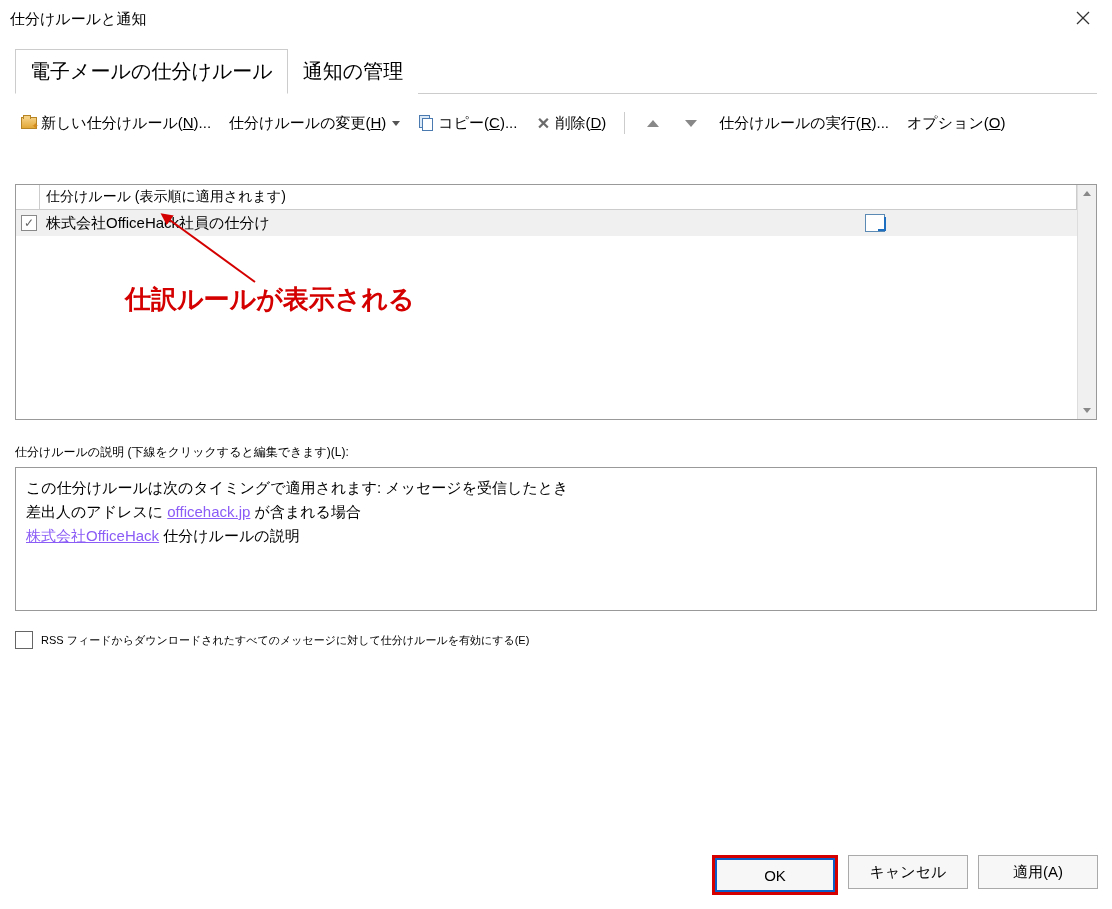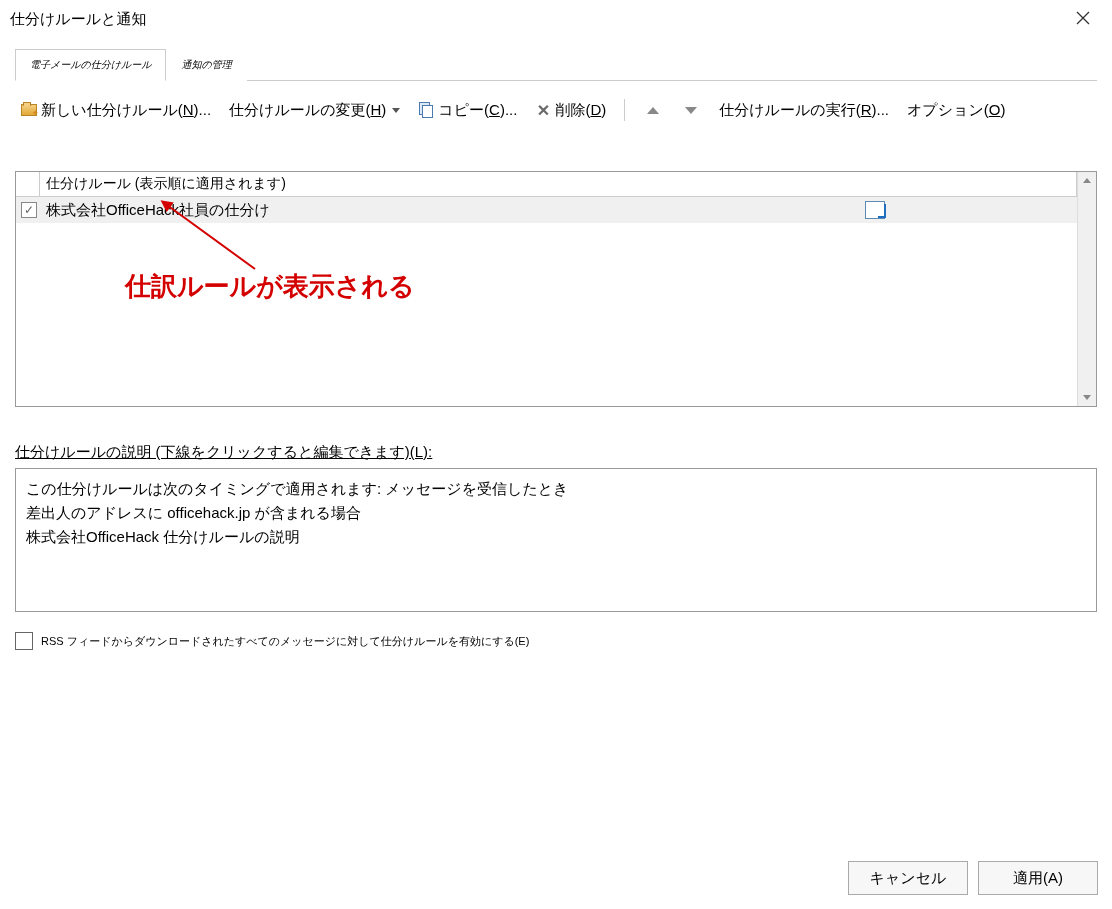--- a/index.html
+++ b/index.html
@@ -29,28 +29,27 @@
     .content {
       padding: 10px 15px 10px 15px;
     }
     .tabs {
       display: flex;
       border-bottom: 1px solid #ccc;
       margin-bottom: 0;
     }
     .tab {
       padding: 8px 14px;
-      font-size: 10px;
+      font-size: 20px;
       cursor: pointer;
       border: 1px solid transparent;
       border-bottom: none;
       position: relative;
       bottom: -1px;
       background: #fff;
-      font-style: italic;
     }
     .tab.active {
       border: 1px solid #ccc;
       border-bottom: 1px solid #fff;
     }
     .tab-body {
       border: none;
       padding: 18px 0 0 0;
     }
     .toolbar {
@@ -183,33 +182,32 @@
       position: absolute;
       color: #d40000;
       font-size: 26px;
       font-weight: bold;
     }
     .list-area-wrapper {
       position: relative;
       margin-top: 40px;
     }
     .desc-label {
-      margin-top: 36px;
+      margin-top: 24px;
       margin-bottom: 6px;
-      font-size: 15px;
-      text-decoration: underline;
+      font-size: 12px;
     }
     .desc-box {
       border: 1px solid #999;
       height: 144px;
       padding: 8px 10px;
       font-size: 15px;
       line-height: 1.6;
     }
-    .desc-link { color: #000000; cursor: pointer; }
+    .desc-link { color: #8b5cf6; text-decoration: underline; cursor: pointer; }
     .rss-row {
       margin-top: 20px;
       display: flex;
       align-items: center;
       gap: 8px;
       font-size: 11px;
     }
     .rss-checkbox {
       width: 18px; height: 18px;
       border: 1px solid #666;
@@ -377,15 +375,18 @@
 
     <div class="rss-row">
       <div class="rss-checkbox"></div>
       <span>RSS フィードからダウンロードされたすべてのメッセージに対して仕分けルールを有効にする(E)</span>
     </div>
 
   </div>
 </div>
 
 <div class="footer">
+  <div class="btn-ok-outer">
+    <div class="btn btn-ok">OK</div>
+  </div>
   <div class="btn">キャンセル</div>
   <div class="btn">適用(A)</div>
 </div>
 
 </body></html>

